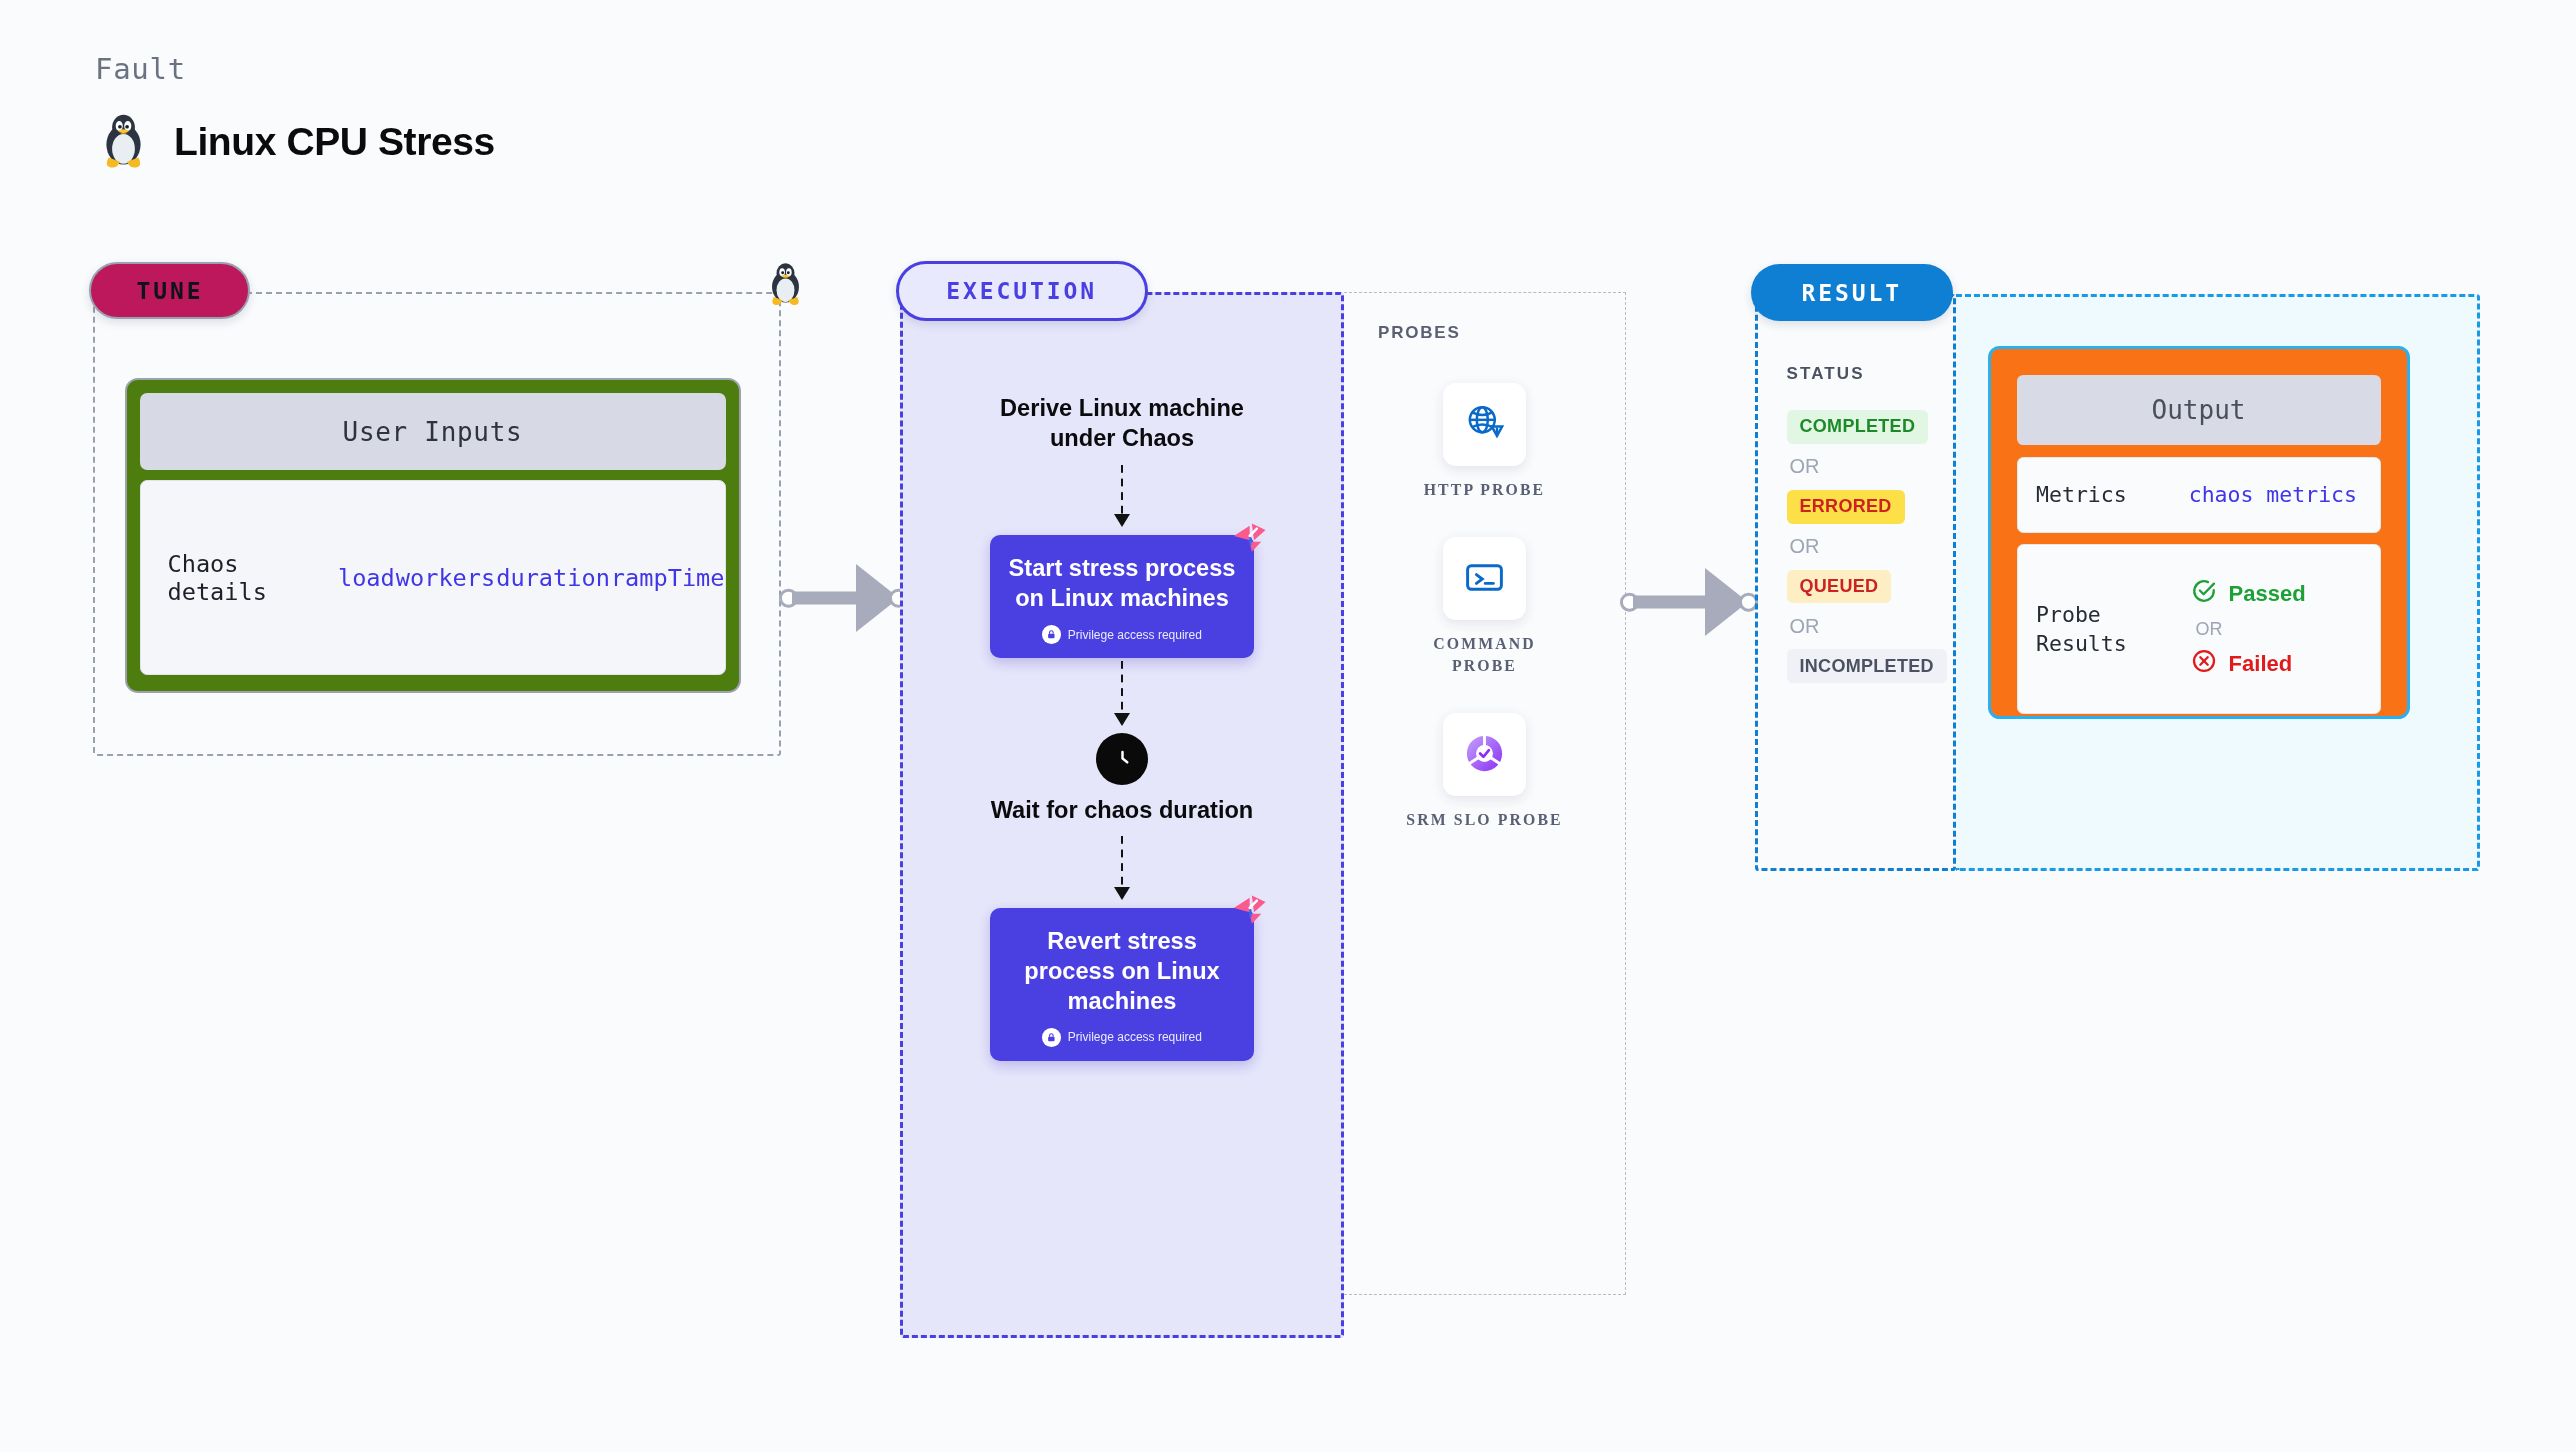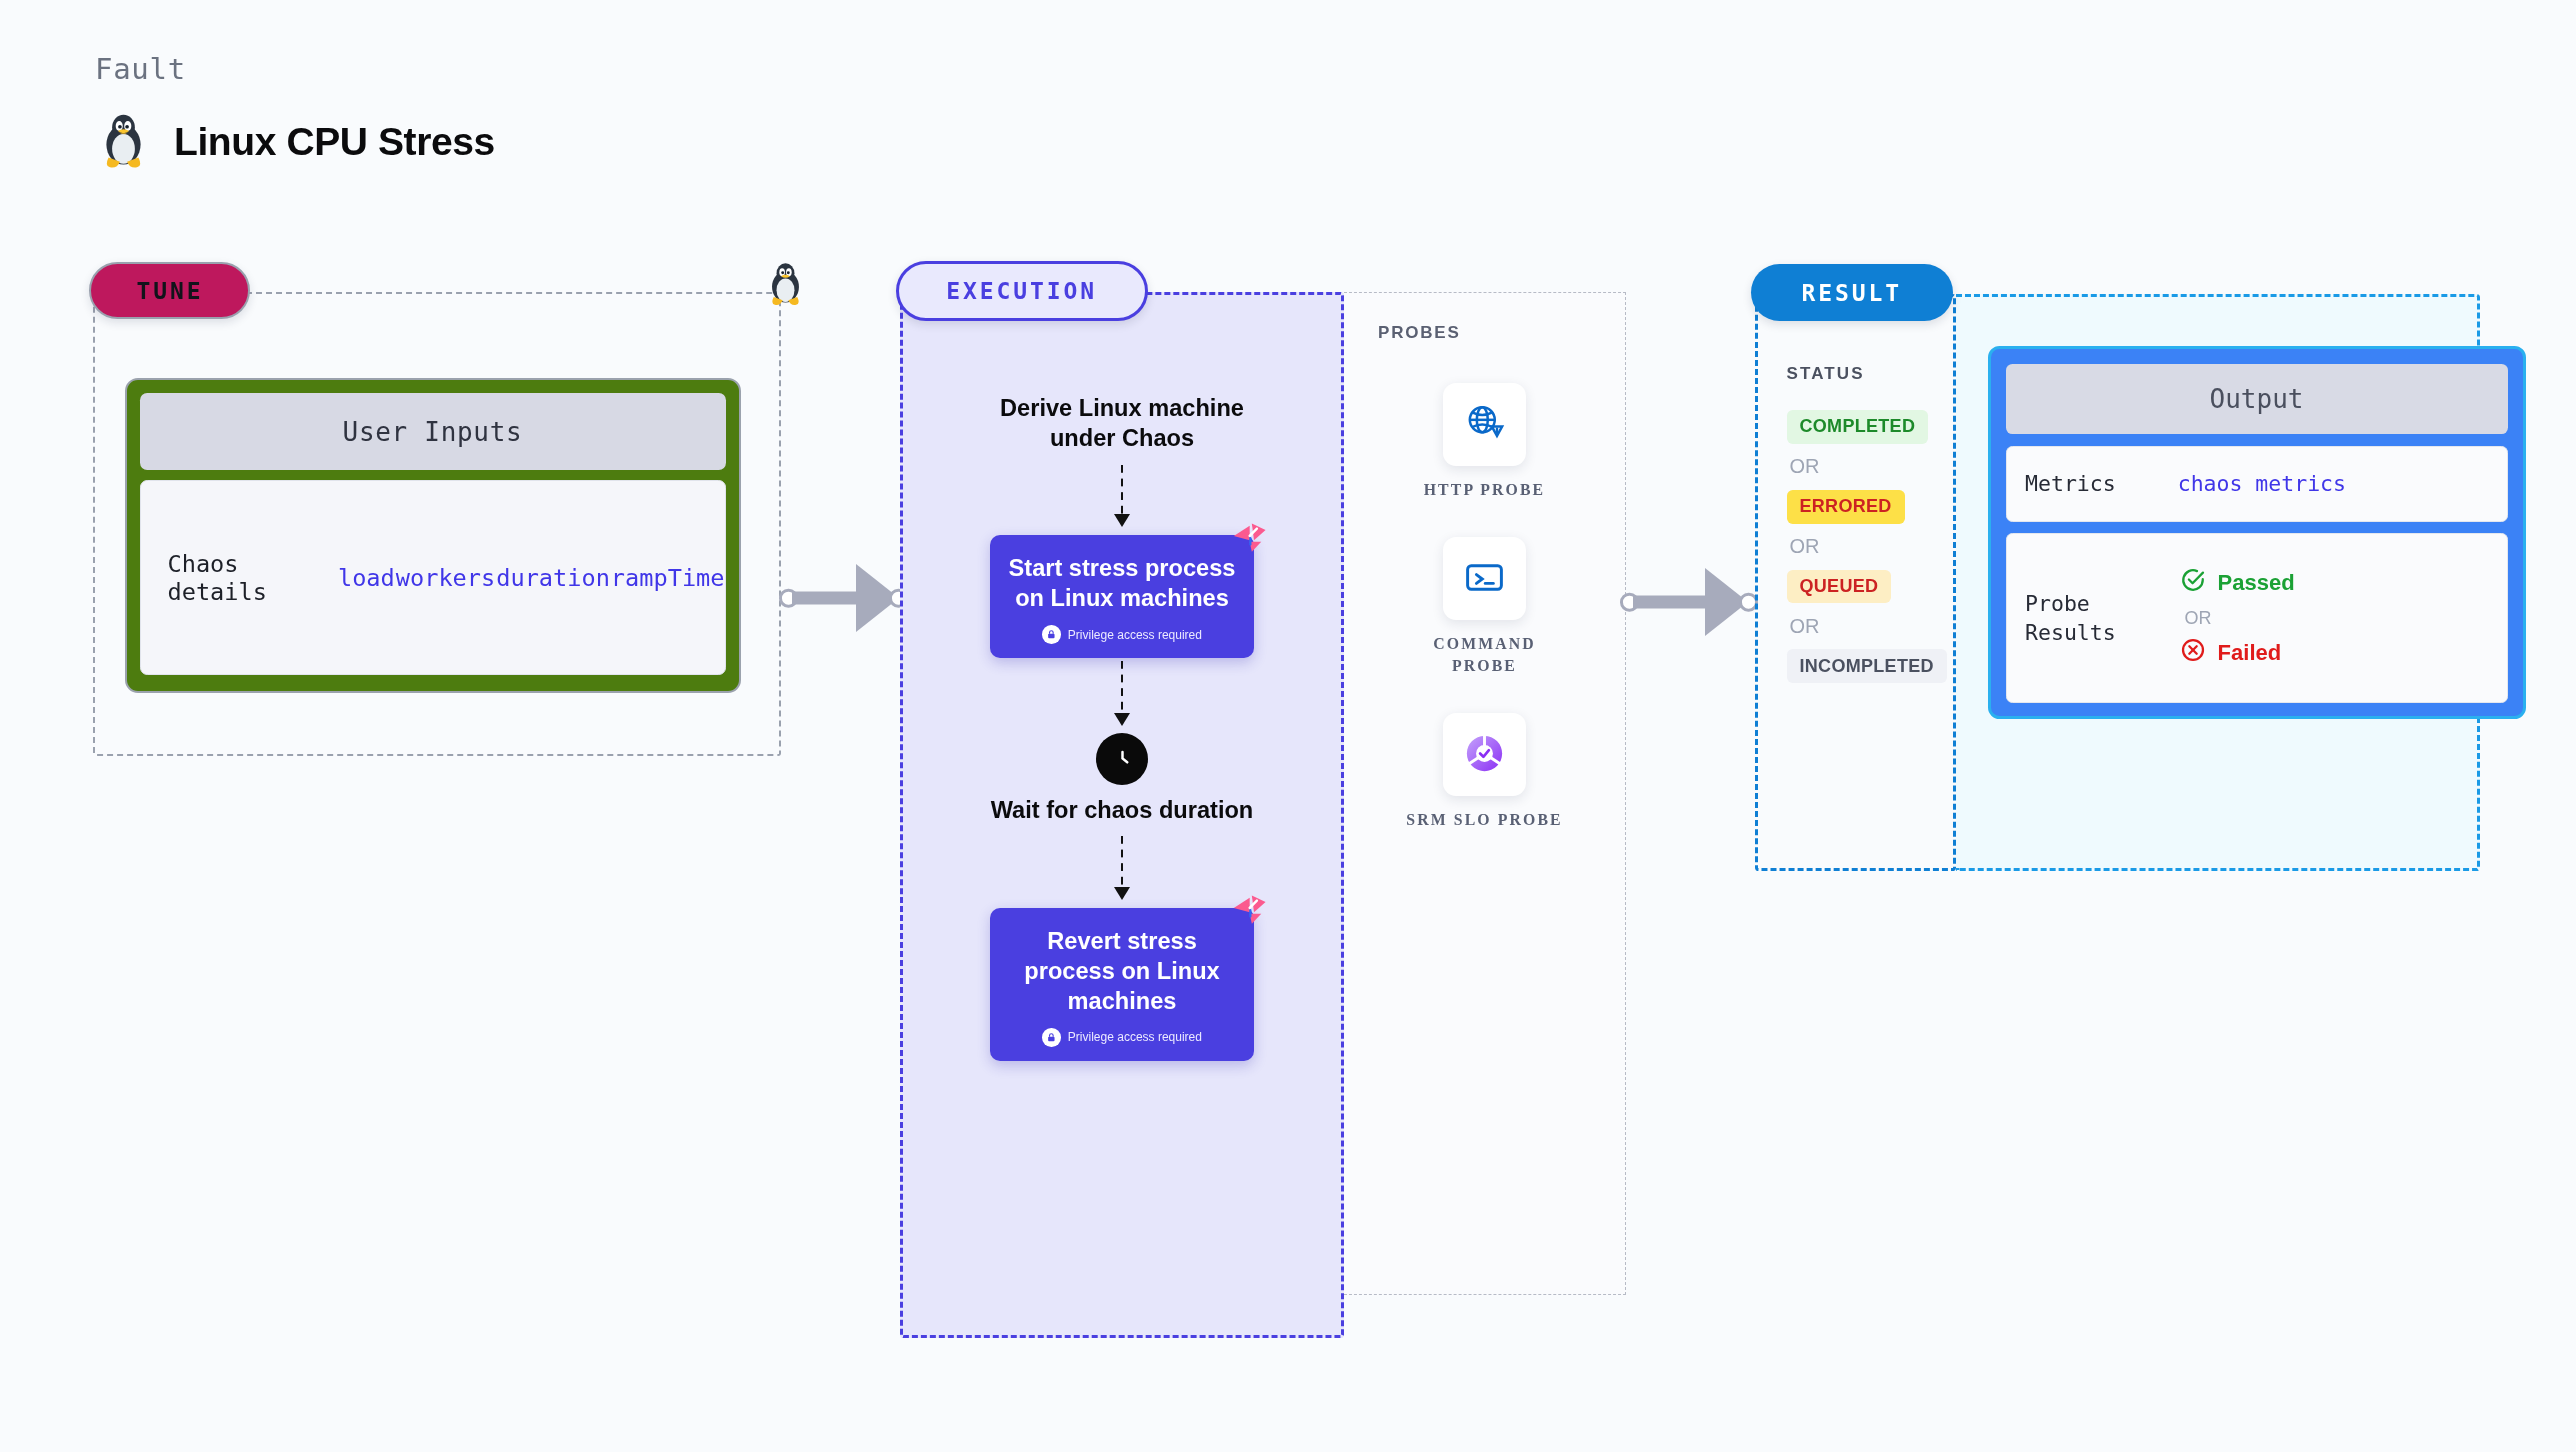--- a/index.html
+++ b/index.html
@@ -183,22 +183,22 @@
     font-size: 18px; font-weight: 700; letter-spacing: 0.3px;
   }
   .or-text { font-size: 20px; color: #9ea5b4; padding-left: 2.9px; }
 
   .out-zone {
     position: absolute; left: 201px; top: 0; width: 524px; height: 577px;
     border: 3.6px dashed #1a9ae6; border-left: none; border-radius: 0 3.6px 3.6px 0;
     background: #effafe;
   }
   .output-card {
-    position: absolute; left: 31.5px; top: 49px; width: 538px; height: 373px;
-    border: 3.6px solid #2ab0ef; border-radius: 11.5px; background: #3b82f6; padding: 15px;
+    position: absolute; left: 31.5px; top: 49px; width: 422px; height: 373px;
+    border: 3.6px solid #2ab0ef; border-radius: 11.5px; background: #f97316; padding: 26px;
   }
   .output-header {
     height: 70px; background: #d8dae5; border-radius: 6.4px;
     display: flex; align-items: center; justify-content: center;
     font-family: "DejaVu Sans Mono", monospace; font-size: 26px; color: #4a4f5e;
   }
   .metrics-row {
     margin-top: 11.5px; height: 76px;
     border: 1.4px solid #e4e7ee; border-radius: 6.4px; background: #fafbfd;
     display: flex; align-items: center; padding-left: 18.6px; gap: 62px;

